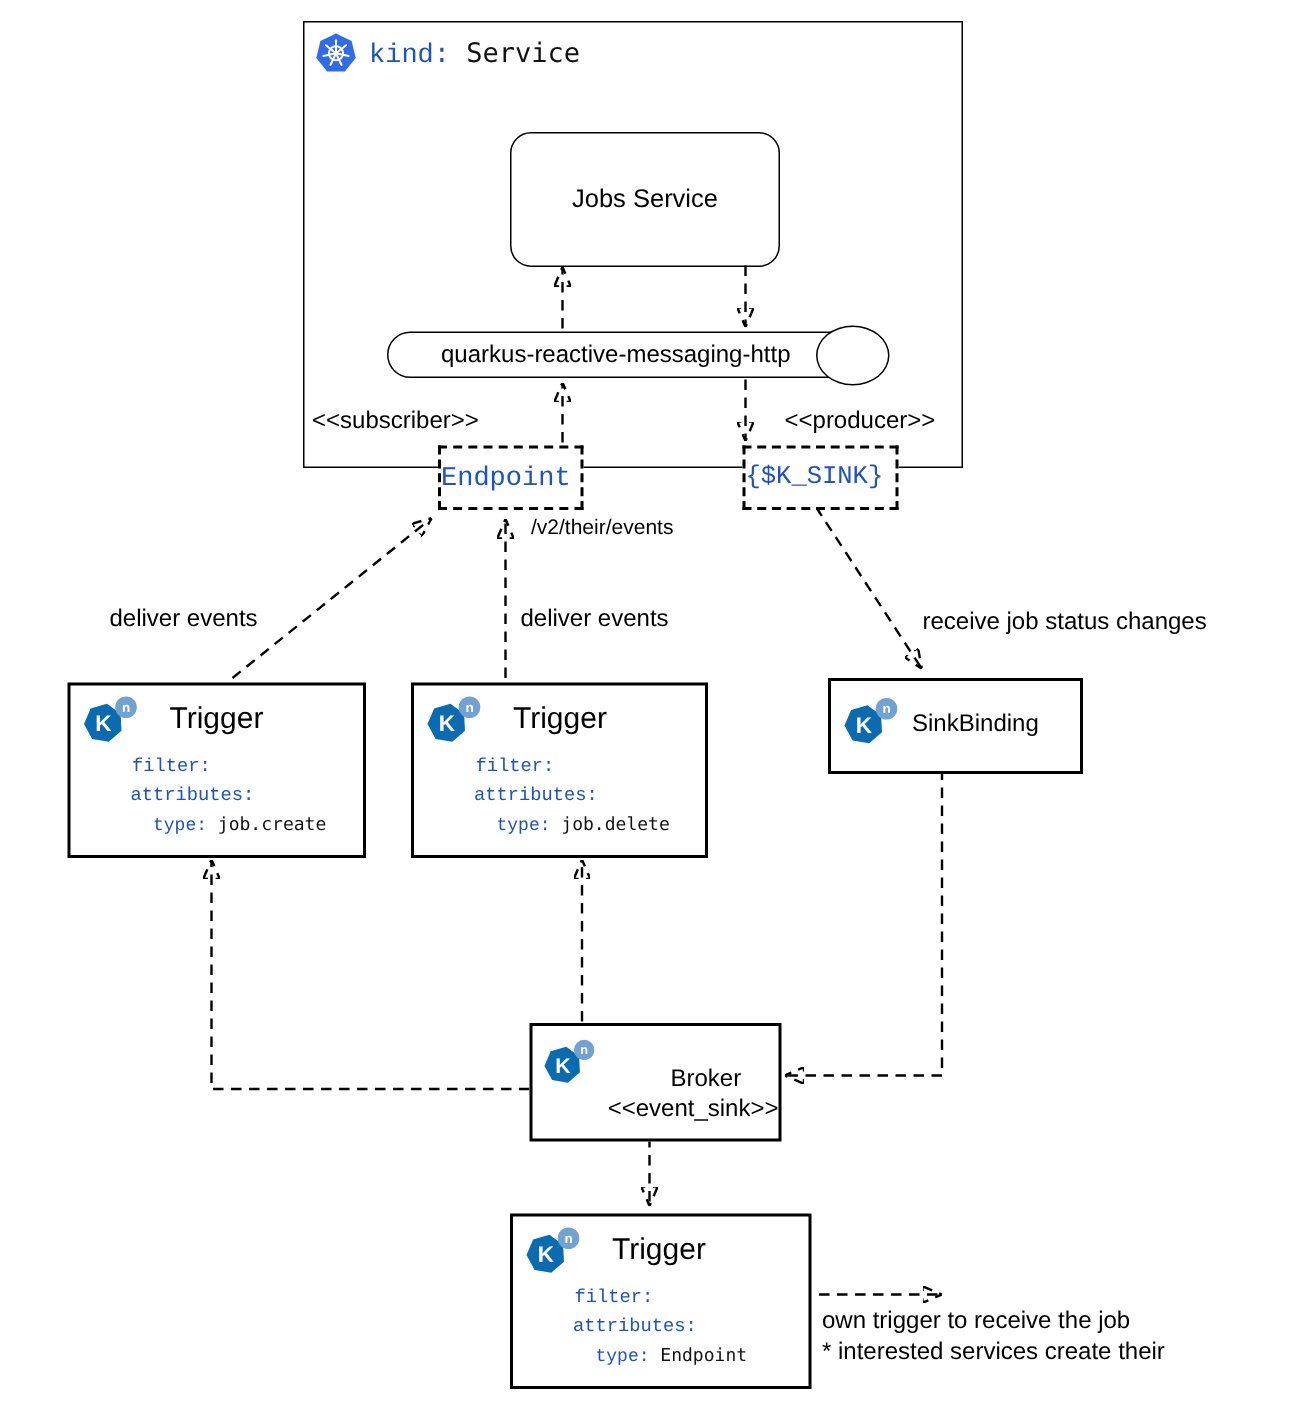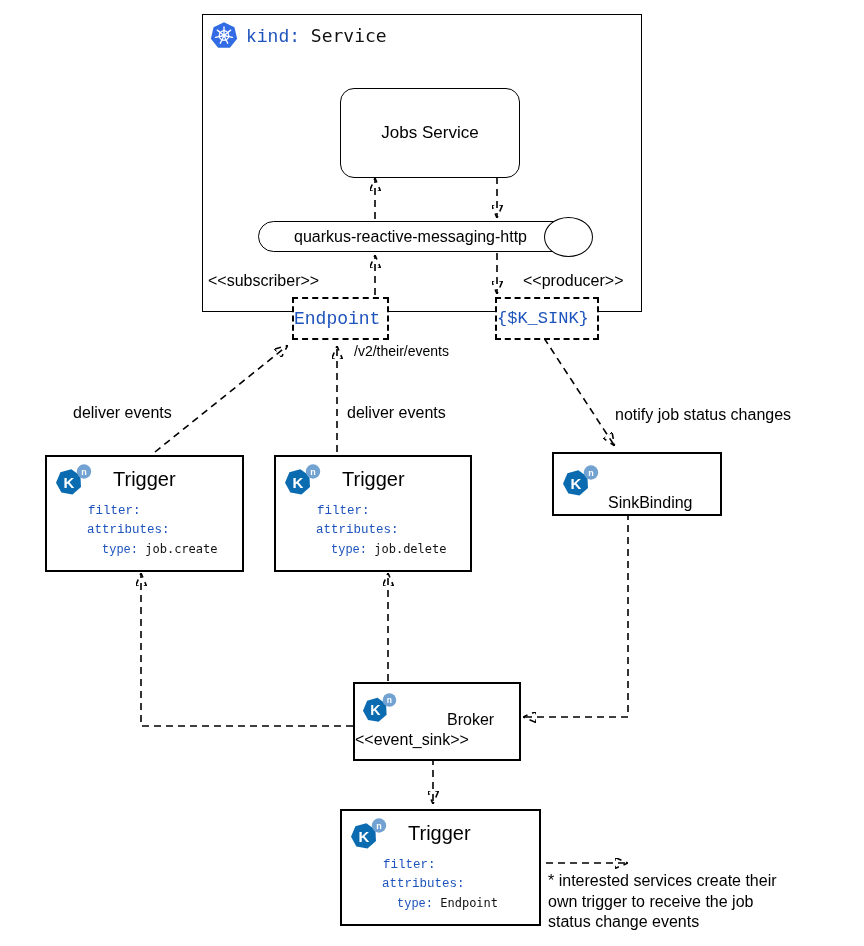--- a/index.html
+++ b/index.html
@@ -48,24 +48,24 @@
   .trigger-b{left:274px;top:455px;width:194px;height:113px;}
   .trigger-c{left:340px;top:809px;width:197px;height:113px;}
   .sinkbinding{left:552px;top:452px;width:166px;height:60px;}
   .broker{left:353px;top:682px;width:164px;height:75px;}
   .kn-badge{left:7px;top:6px;}
   .t-title{left:66px;top:11px;font-size:20px;}
   .t-l1{left:25px;top:47px;font-size:12.5px;margin-left:16px;}
   .t-l2{left:40px;top:66px;font-size:12.5px;}
   .t-l3{left:55px;top:85px;font-size:12px;white-space:pre;}
   .sb-badge{left:7px;top:10px;}
-  .sb-title{left:54px;top:20px;font-size:16px;margin-top:20px;}
+  .sb-title{left:54px;top:20px;font-size:16px;}
   .br-badge{left:6px;top:8px;}
   .br-title{left:55px;top:27px;font-size:16px;margin-left:37px;}
-  .br-stereo{left:0;top:47px;width:100%;text-align:left;font-size:16px;}
+  .br-stereo{left:0;top:47px;width:100%;text-align:right;font-size:16px;}
   
   .note-text{left:548px;top:871px;font-size:16px;line-height:20.5px;}
   #connector-layer{position:absolute;left:0;top:0;pointer-events:none;}
   #connector-layer path{fill:none;stroke:var(--line-black);stroke-width:1.6;stroke-dasharray:7 5;}
 </style>
 </head>
 <body>
 
 <div id="diagram-canvas">
 
@@ -122,21 +122,21 @@
   <div class="abs dashed-box endpoint mono blue">
     <span>Endpoint</span>
   </div>
   <div class="abs dashed-box ksink mono blue">
     <span>{$K_SINK}</span>
   </div>
 
   <div class="abs lbl path-label">/v2/their/events</div>
   <div class="abs lbl deliver-left">deliver events</div>
   <div class="abs lbl deliver-mid">deliver events</div>
-  <div class="abs lbl notify">notify job status changes</div>
+  <div class="abs lbl notify">receive job status changes</div>
 
   <div class="abs node trigger-a">
     <svg class="abs kn-badge" width="40" height="37" viewBox="0 0 40 37">
       <polygon points="17.3,6.2 26.4,12.8 27,24.1 18.5,31.5 7.4,29.6 2,19.7 6.4,9.3" fill="var(--knative-blue)"></polygon>
       <text x="15" y="24.5" text-anchor="middle" font-size="15" font-weight="bold" fill="#fff" font-family="Liberation Sans,sans-serif">K</text>
       <circle cx="30" cy="8.5" r="7.2" fill="var(--knative-light)"></circle>
       <text x="30" y="11.5" text-anchor="middle" font-size="9" font-weight="bold" fill="#fff" font-family="Liberation Sans,sans-serif">n</text>
     </svg>
     <div class="abs t-title">Trigger</div>
     <div class="abs t-l1 mono blue">filter:</div>
@@ -185,18 +185,17 @@
       <circle cx="30" cy="8.5" r="7.2" fill="var(--knative-light)"></circle>
       <text x="30" y="11.5" text-anchor="middle" font-size="9" font-weight="bold" fill="#fff" font-family="Liberation Sans,sans-serif">n</text>
     </svg>
     <div class="abs t-title">Trigger</div>
     <div class="abs t-l1 mono blue">filter:</div>
     <div class="abs t-l2 mono blue">attributes:</div>
     <div class="abs t-l3 mono"><span class="blue">type:</span><span class="dark"> Endpoint</span></div>
   </div>
 
   <div class="abs note-text">
+    <div>own trigger to receive the job</div>
     <div>* interested services create their</div>
-    <div>own trigger to receive the job</div>
-    <div>status change events</div>
   </div>
 
 </div>
 
 </body></html>

